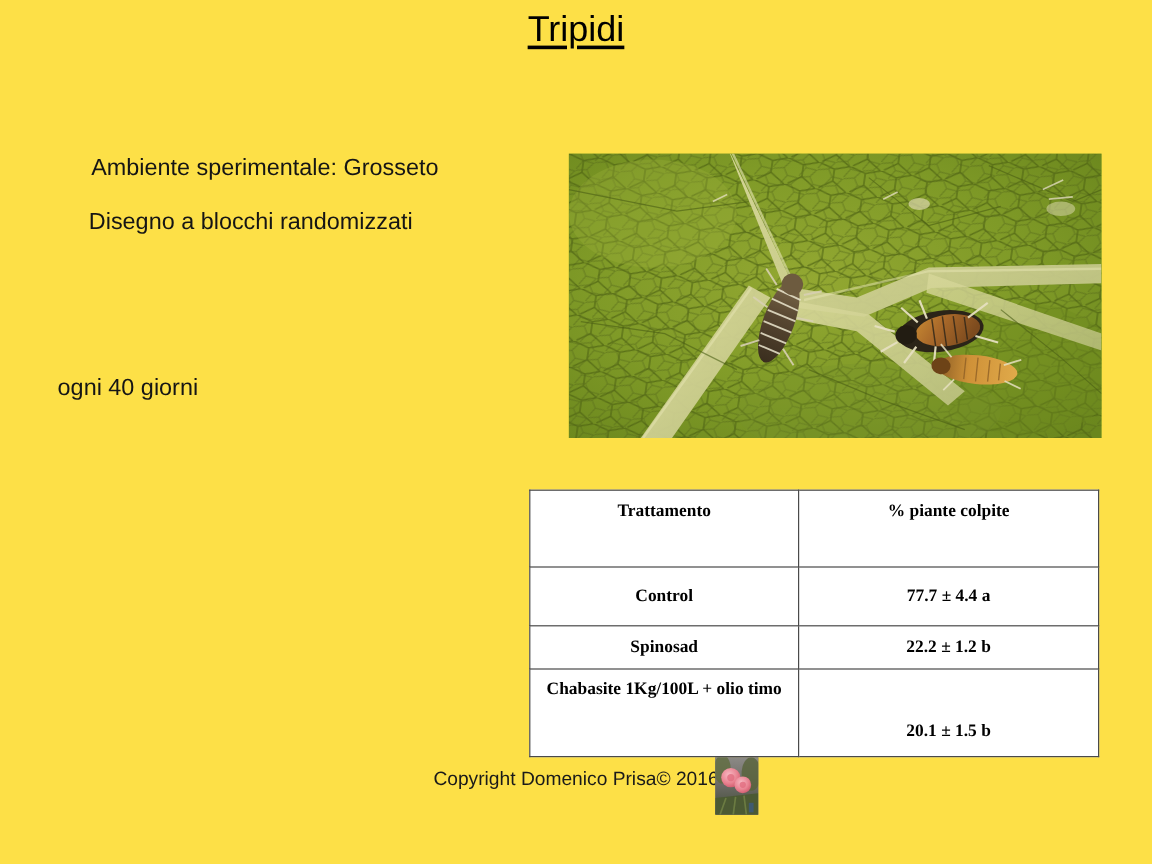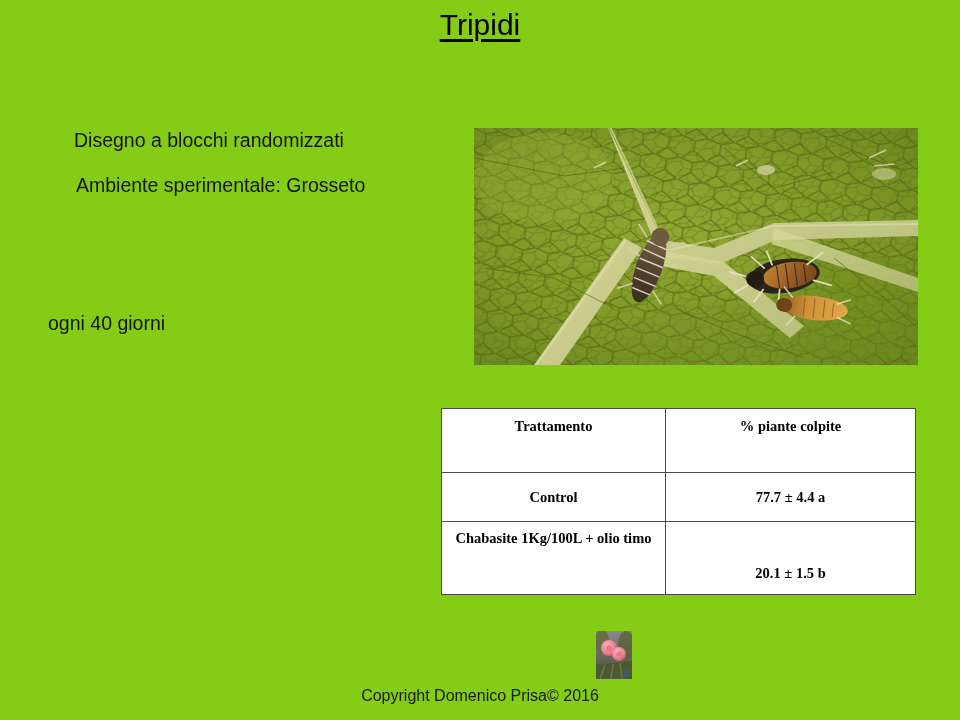--- a/index.html
+++ b/index.html
@@ -12,21 +12,21 @@
     background: #ffffff;
     font-family: "Liberation Sans", sans-serif;
     overflow: hidden;
     position: relative;
   }
   .slide {
     position: absolute;
     inset: 0;
     width: 960px;
     height: 720px;
-    background: #84cc16;
+    background: #fde047;
     text-decoration: underline;
   }
 
   
   .slide-title {
     position: absolute;
     left: 0;
     top: 8px;
     width: 960px;
     text-align: center;
@@ -132,21 +132,21 @@
   }
   .r-last td.val {
     vertical-align: bottom;
     padding-bottom: 12px;
   }
 
   
   .footer {
     position: absolute;
     left: 0;
-    top: 687px;
+    top: 641px;
     width: 960px;
     text-align: center;
     font-family: "Liberation Sans", sans-serif;
     font-size: 16px;
     color: #1a1a1a;
   }
   .footer-inner {
     display: inline-block;
     position: relative;
   }
@@ -164,22 +164,22 @@
 </head>
 <body>
 
 <div class="slide">
 
   <div class="slide-title">
     <span class="u">Tripidi</span>
   </div>
 
   <div class="body-text">
+    <div class="body-line l3">Ambiente sperimentale: Grosseto</div>
     <div class="body-line l2">Disegno a blocchi randomizzati</div>
-    <div class="body-line l3">Ambiente sperimentale: Grosseto</div>
   </div>
 
   <div class="treatments">
     <div>ogni 40 giorni</div>
   </div>
 
   <div class="photo">
     <svg viewBox="0 0 444 237" preserveAspectRatio="none">
       <defs>
         <radialGradient id="leafbg" cx="45%" cy="45%" r="75%">
@@ -320,20 +320,24 @@
     <thead>
       <tr class="hdr-row">
         <th>Trattamento</th>
         <th>% piante colpite</th>
       </tr>
     </thead>
     <tbody>
       <tr class="r-normal">
         <td>Control</td>
         <td>77.7 ± 4.4 a</td>
+      </tr>
+      <tr class="r-mid">
+        <td>Spinosad</td>
+        <td>22.2 ± 1.2 b</td>
       </tr>
       <tr class="r-last">
         <td class="name">Chabasite 1Kg/100L + olio timo</td>
         <td class="val">20.1 ± 1.5 b</td>
       </tr>
     </tbody>
   </table>
 
   <div class="footer">
     <span class="footer-inner">Copyright Domenico Prisa© 2016</span>

